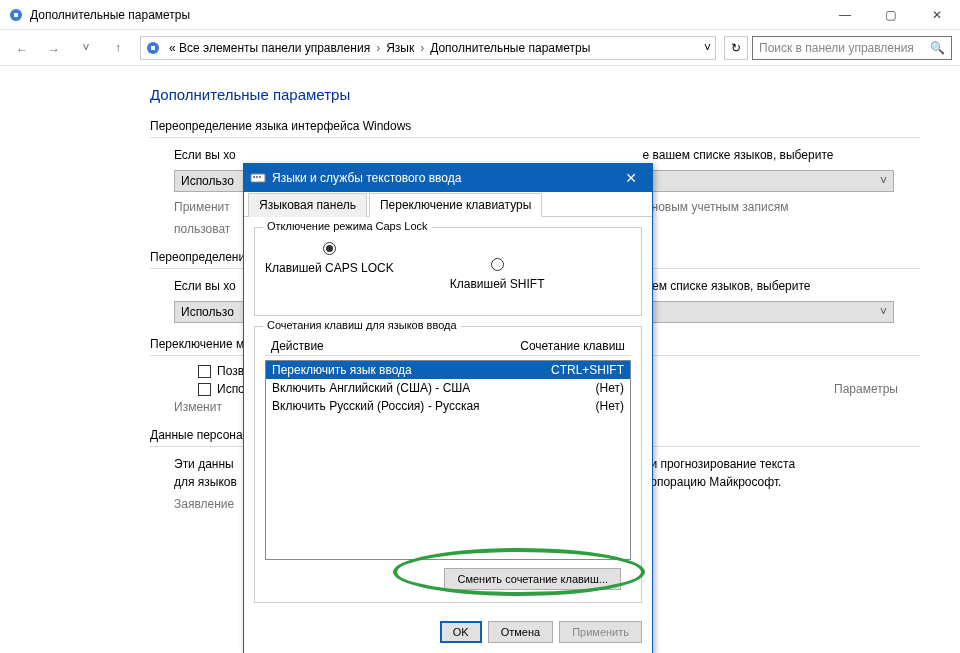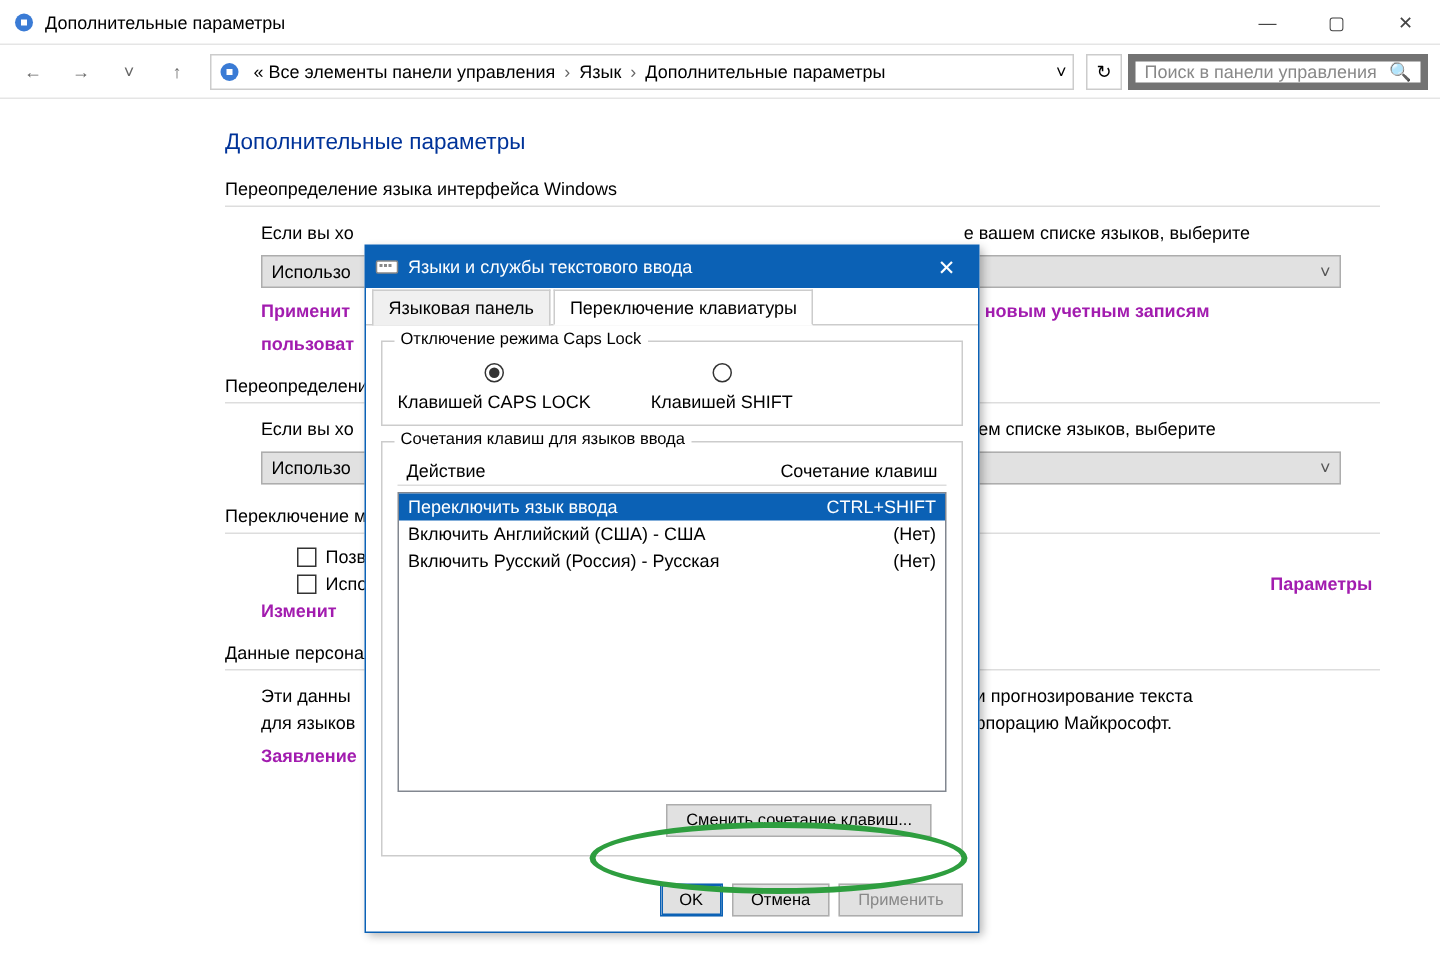--- a/index.html
+++ b/index.html
@@ -14,33 +14,33 @@
 
   
   .navrow { height: 36px; display: flex; align-items: center; padding: 0 8px; gap: 4px; border-bottom: 1px solid #e5e5e5; }
   .nav-arrow { width: 28px; height: 28px; display: flex; align-items: center; justify-content: center; color: #666; }
   .addrbar { flex: 1; height: 24px; border: 1px solid #ccc; display: flex; align-items: center; padding: 0 4px; margin: 0 4px; overflow: hidden; }
   .addrbar .small-icon { width: 16px; height: 16px; margin-right: 4px; }
   .crumb { padding: 0 4px; white-space: nowrap; }
   .crumb-sep { color: #666; padding: 0 2px; }
   .addr-right { margin-left: auto; display: flex; align-items: center; gap: 6px; }
   .refresh-btn { width: 24px; height: 24px; border: 1px solid #ccc; display: flex; align-items: center; justify-content: center; }
-  .searchbox { width: 200px; height: 24px; border: 5px solid #737373; display: flex; align-items: center; padding: 0 6px; color: #888; }
+  .searchbox { width: 200px; height: 24px; border: 1px solid #737373; display: flex; align-items: center; padding: 0 6px; color: #888; }
   .searchbox .mag { margin-left: auto; }
 
   
   .content { padding: 20px 0 0 150px; width: 960px; position: relative; }
   .page-title { color: #003399; font-size: 15px; margin-bottom: 16px; }
   .section-header { font-size: 12px; color: #000; margin-top: 8px; margin-bottom: 4px; }
   .hr-under { border: none; border-top: 1px solid #ddd; margin-bottom: 8px; width: 770px; }
   .indent { margin-left: 24px; width: 746px; }
   .para { line-height: 1.5; margin-bottom: 6px; }
   .combo { width: 720px; height: 22px; border: 1px solid #adadad; background: #e1e1e1; display: flex; align-items: center; padding: 0 6px; margin-bottom: 6px; justify-content: space-between; }
   .combo .chev { color: #555; }
-  .link { color: #a21caf; cursor: pointer; font-weight: bold; }
+  .link { color: #737373; cursor: pointer; }
   .checkbox-row { display: flex; align-items: center; gap: 6px; margin: 4px 0 4px 24px; }
   .checkbox-box { width: 13px; height: 13px; border: 1px solid #333; background: #fff; }
   .radio-row { display: flex; align-items: center; gap: 6px; margin: 4px 0 4px 24px; flex-direction: column; }
   .radio-outer { width: 13px; height: 13px; border: 1px solid #333; border-radius: 50%; display: flex; align-items: center; justify-content: center; background: #fff; }
   .radio-inner { width: 7px; height: 7px; background: #333; border-radius: 50%; }
   .right-link { position: absolute; right: 40px; }
 
   
   .modal { position: absolute; left: 243px; top: 163px; width: 410px; background: #fff; border: 1px solid #0b61b5; box-shadow: 2px 2px 6px rgba(0,0,0,0.3); }
   .modal-titlebar { height: 28px; background: #0b61b5; color: #fff; display: flex; align-items: center; padding: 0 6px; }
@@ -155,21 +155,21 @@
   <div class="section-header" style="margin-top:14px;">Переключение м</div>
   <hr class="hr-under">
   <div class="indent" style="position:relative;">
     <div class="checkbox-row">
       <span class="checkbox-box"></span>
       <span>Позвол</span>
     </div>
     <div class="checkbox-row">
       <span class="checkbox-box"></span>
       <span>Исполь</span>
-      <span class="link right-link" style="right:5px;">Параметры</span>
+      <span class="link right-link" style="right:22px;">Параметры</span>
     </div>
     <div style="margin-top:4px;"><span class="link">Изменит</span></div>
   </div>
 
   <div class="section-header" style="margin-top:14px;">Данные персонал</div>
   <hr class="hr-under">
   <div class="indent">
     <div class="para">
       <span>Эти данны</span>
       <span style="display:inline-block; width:400px;"></span>
@@ -215,21 +215,21 @@
 
   <div class="groupbox">
     <span class="groupbox-legend">Отключение режима Caps Lock</span>
     <div class="radio-inline">
       <div class="radio-row" style="margin:0;">
         <span class="radio-outer">
             <span class="radio-inner"></span>
           </span>
         <span>Клавишей CAPS LOCK</span>
       </div>
-      <div class="radio-row" style="margin:0;">
+      <div class="radio-row" style="margin:16px;">
         <span class="radio-outer"></span>
         <span>Клавишей SHIFT</span>
       </div>
     </div>
   </div>
 
   <div class="groupbox" style="padding-bottom:12px;">
     <span class="groupbox-legend">Сочетания клавиш для языков ввода</span>
     <div class="list-header">
       <span class="col1">Действие</span>

